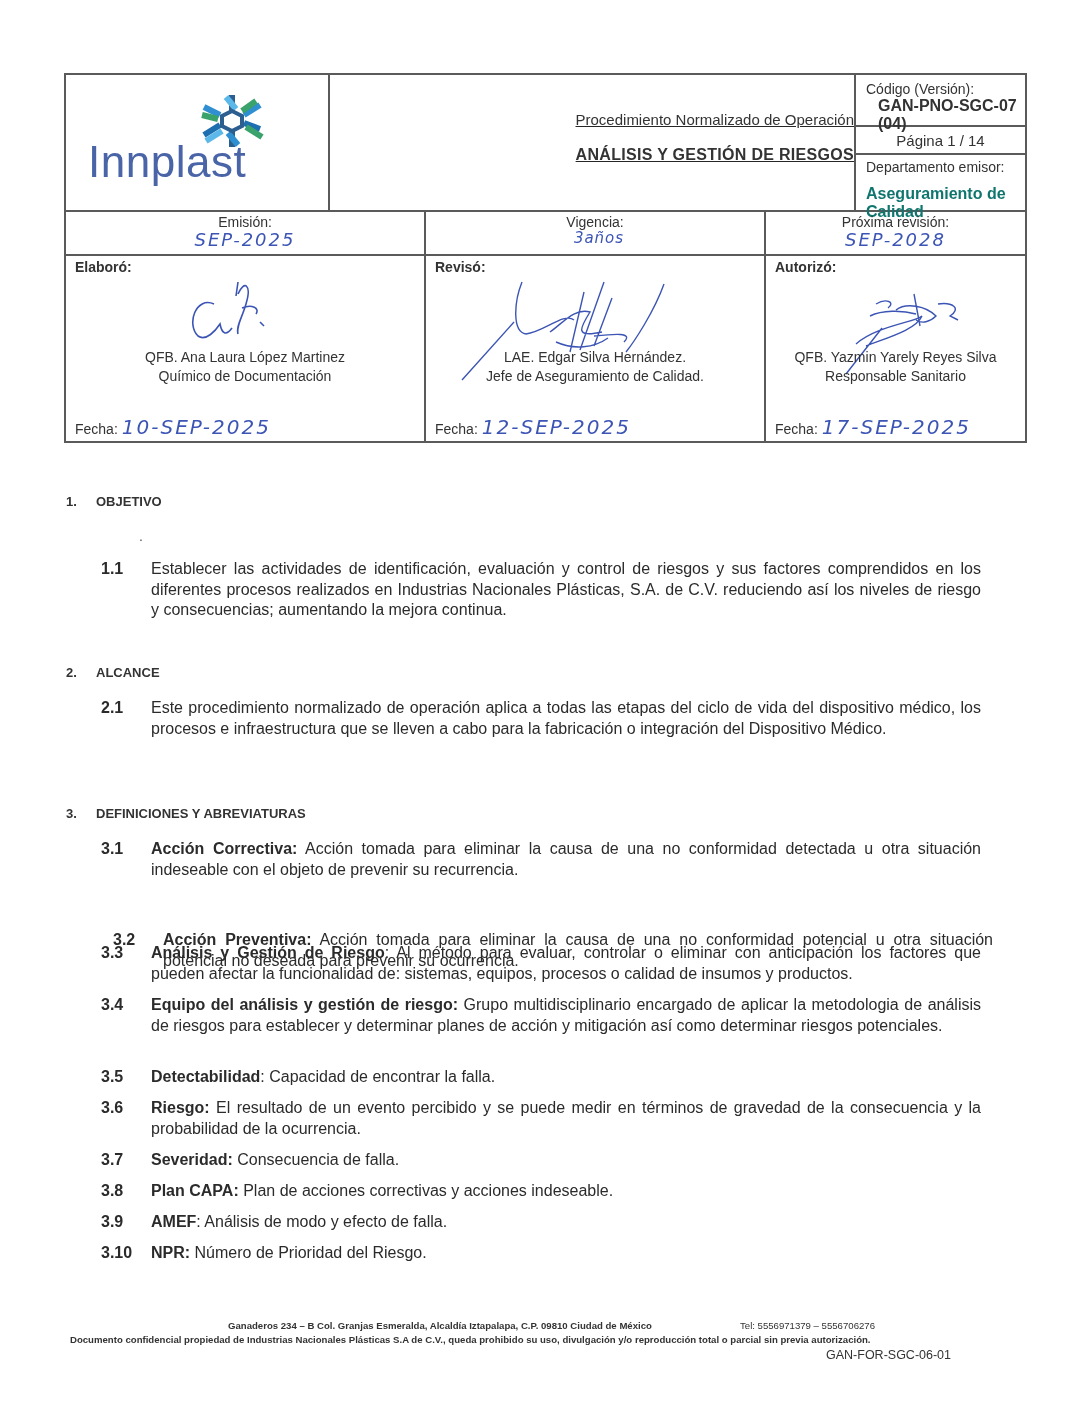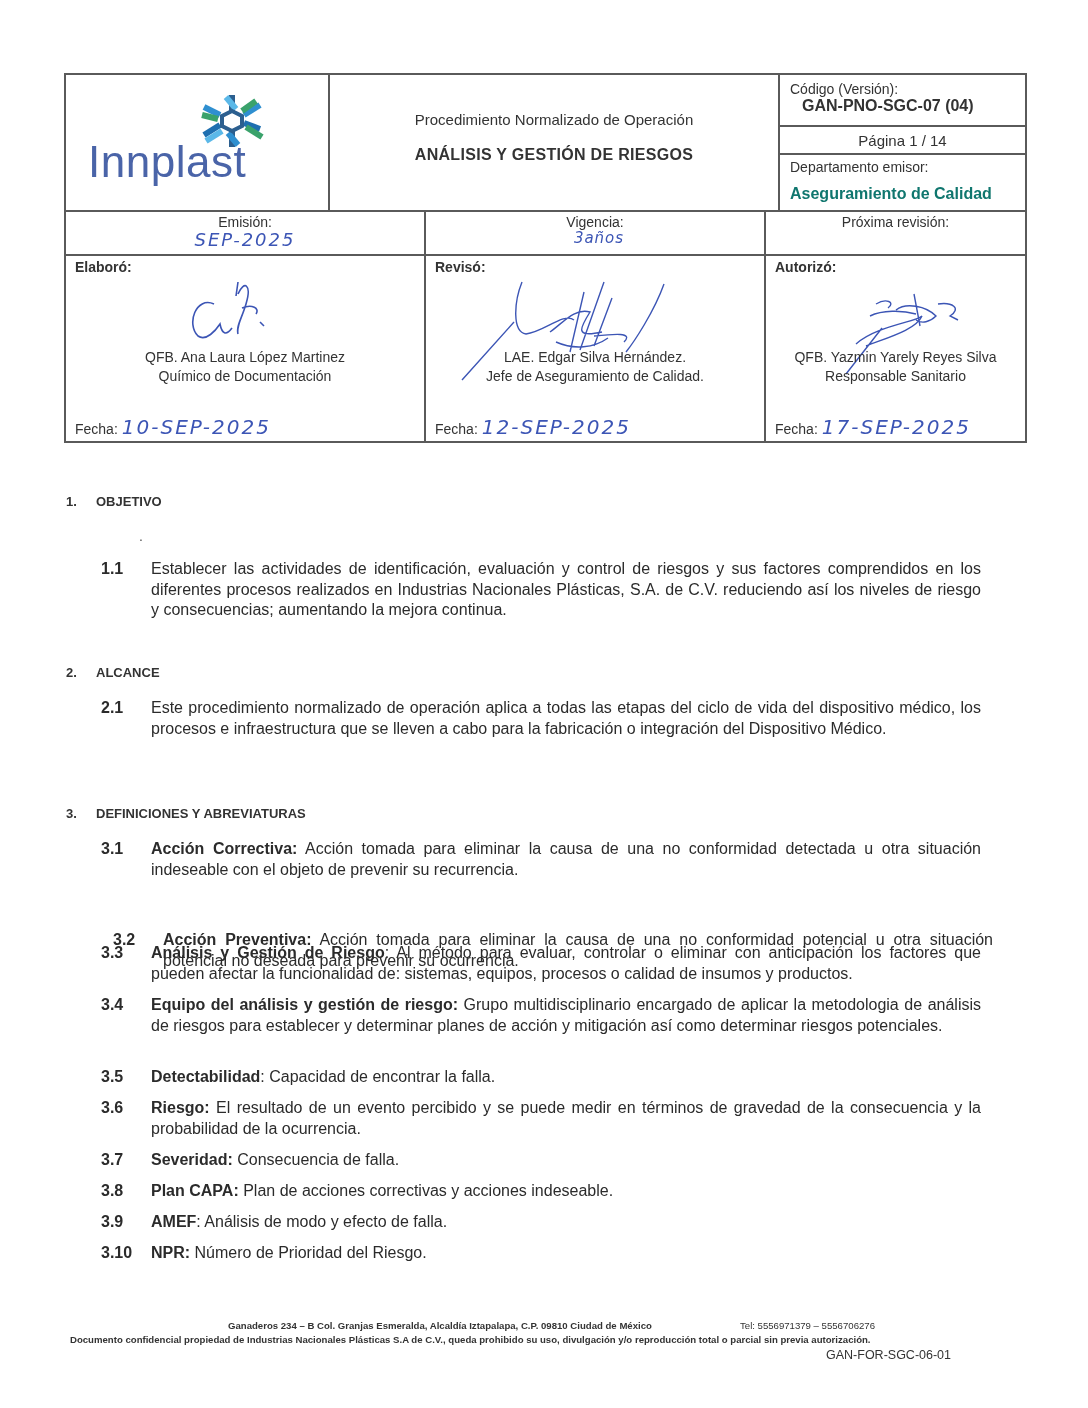--- a/index.html
+++ b/index.html
@@ -23,23 +23,23 @@
       border-right: 2px solid #5a5a5a;
       position: relative;
     }
     .logo-mark { position: absolute; left: 132px; top: 18px; width: 68px; height: 56px; }
     .logo-text {
       position: absolute; left: 22px; top: 62px;
       font-size: 44px; color: #4a64a8; font-weight: normal;
       letter-spacing: 0.5px;
     }
     .hdr-title {
-      width: 450px; height: 100%;
+      width: 526px; height: 100%;
       border-right: 2px solid #5a5a5a;
-      display: flex; flex-direction: column; align-items: center; justify-content: center;
+      display: flex; flex-direction: column; align-items: flex-end; justify-content: center; text-decoration: underline;
     }
     .hdr-title .sub { font-size: 15px; color: #333; margin-top: -10px; }
     .hdr-title .main { font-size: 16px; font-weight: bold; color: #333; margin-top: 18px; letter-spacing: 0.3px; }
     .hdr-meta { flex: 1; display: flex; flex-direction: column; }
     .meta-code { height: 52px; border-bottom: 2px solid #5a5a5a; padding: 6px 8px 0 10px; }
     .meta-code .lbl { font-size: 14px; color: #333; }
     .meta-code .val { font-size: 16px; font-weight: bold; color: #333; margin-left: 12px; margin-top: 0px; }
     .meta-page { height: 28px; border-bottom: 2px solid #5a5a5a; text-align: center; font-size: 15px; color: #333; line-height: 27px; }
     .meta-dept { flex: 1; padding: 4px 0 0 10px; }
     .meta-dept .lbl { font-size: 14px; color: #333; }
@@ -139,20 +139,21 @@
       <div class="c1 date-cell">
         <div class="lbl">Emisión:</div>
         <div class="hw">SEP-2025</div>
       </div>
       <div class="c2 date-cell">
         <div class="lbl">Vigencia:</div>
         <div class="hw" style="font-size:15px;letter-spacing:1px;padding-left:8px;">3años</div>
       </div>
       <div class="c3 date-cell">
         <div class="lbl">Próxima revisión:</div>
+        <div class="hw">SEP-2028</div>
       </div>
     </div>
     <div class="appr-row2">
       <div class="c1 sig-cell">
         <div class="role-lbl">Elaboró:</div>
         <svg class="sig" style="left:110px;top:18px;" width="110" height="70" viewBox="0 0 110 70">
           <path d="M38 30 C20 22 10 50 22 62 C30 68 40 56 44 50 C46 60 50 62 56 54 M62 8 L60 22 M62 20 C68 6 76 10 70 30 C66 44 60 52 62 60 M66 34 C76 30 84 34 80 40 M84 48 L88 52" stroke="#3c55b5" stroke-width="1.6" fill="none"></path>
         </svg>
         <div class="who">
           <div>QFB. Ana Laura López Martinez</div>

